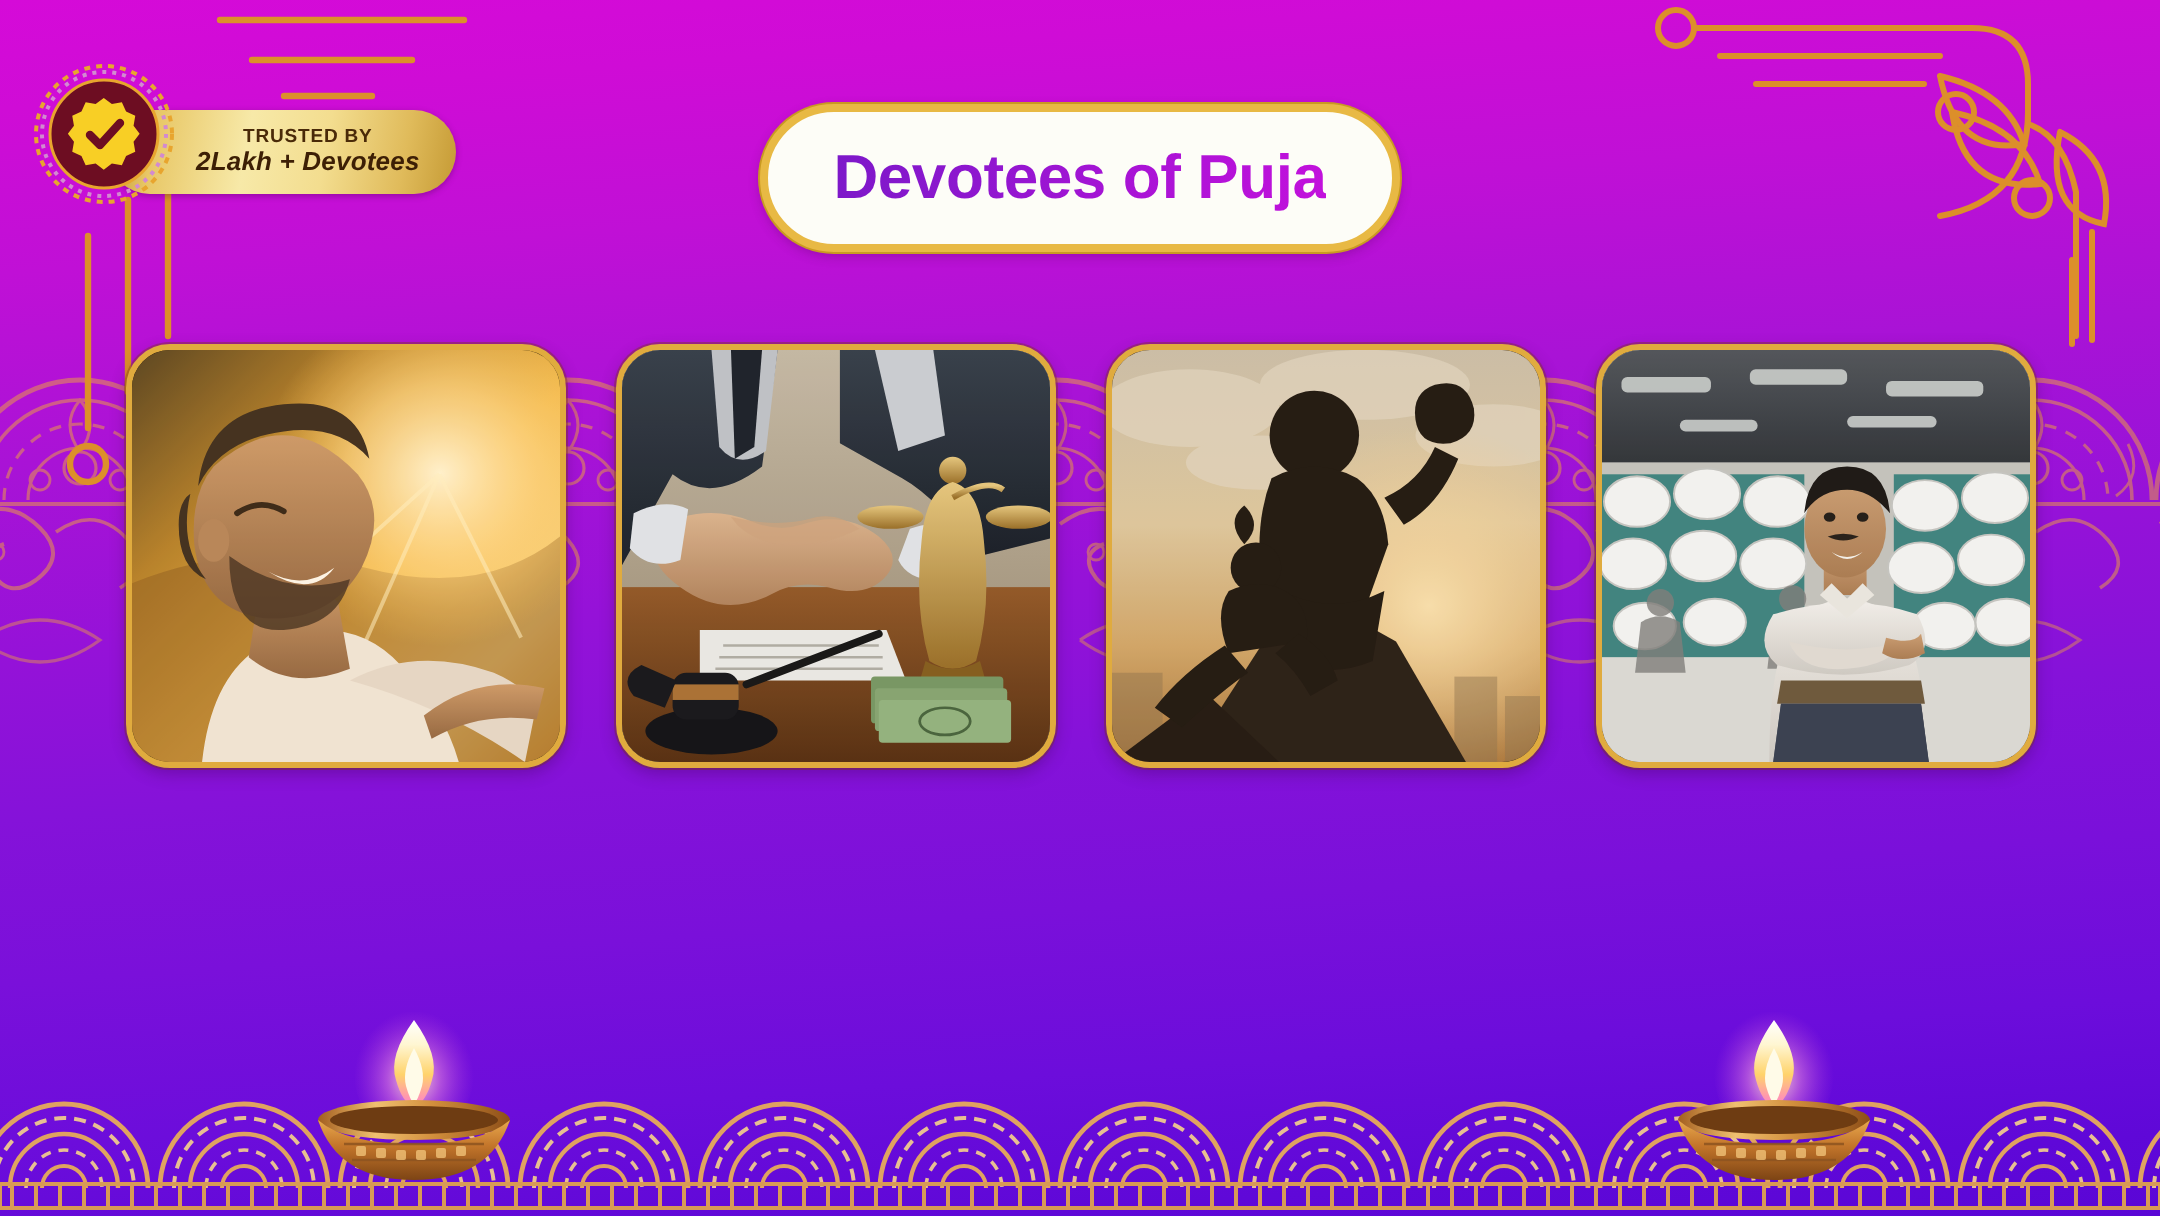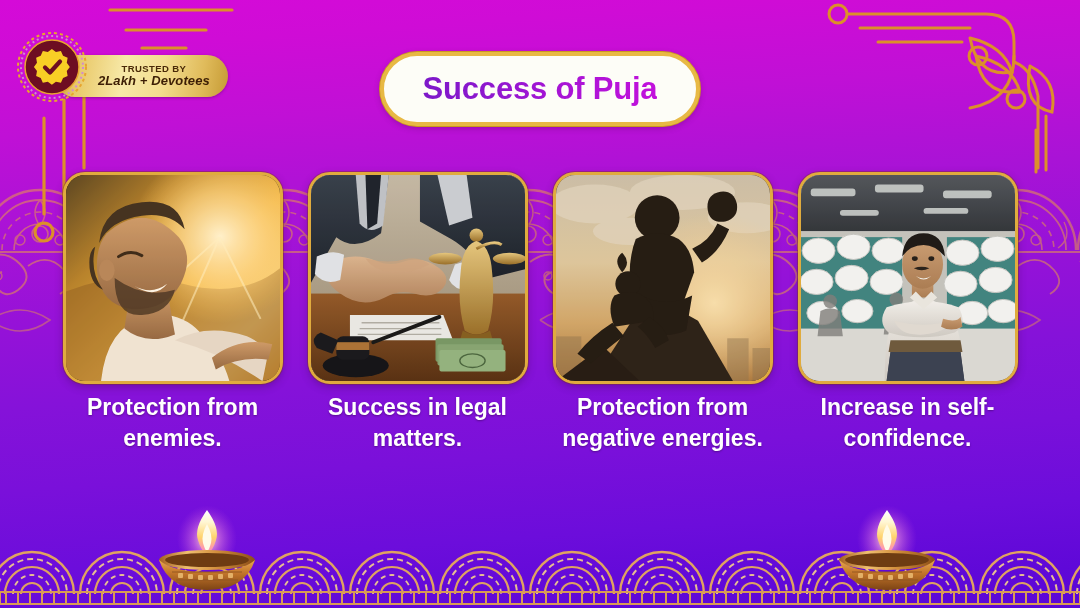--- a/index.html
+++ b/index.html
@@ -255,21 +255,21 @@
         </g>
         <circle cx="36" cy="36" r="27" fill="#6d0d22"></circle>
         <circle cx="36" cy="36" r="27" fill="none" stroke="#e8a52e" stroke-width="1.5"></circle>
         <path d="M36 13 l5.2 3.9 6.4 -1.1 2.7 5.9 5.9 2.7 -1.1 6.4 3.9 5.2 -3.9 5.2 1.1 6.4 -5.9 2.7 -2.7 5.9 -6.4 -1.1 -5.2 3.9 -5.2 -3.9 -6.4 1.1 -2.7 -5.9 -5.9 -2.7 1.1 -6.4 -3.9 -5.2 3.9 -5.2 -1.1 -6.4 5.9 -2.7 2.7 -5.9 6.4 1.1 z" fill="#f8cf25" transform="scale(.78) translate(10,10)"></path>
         <path d="M29 36.5 l5 5 10 -11" fill="none" stroke="#6d0d22" stroke-width="4.2" stroke-linecap="round" stroke-linejoin="round"></path>
       </svg>
     </div>
   </div>
 
   <div class="title-pill">
-    <span class="title-text">Success of Puja</span>
+    <span class="title-text">Devotees of Puja</span>
   </div>
 
   <div class="cards">
 
     <div class="card">
       <svg class="art" viewBox="0 0 220 212" preserveAspectRatio="xMidYMid slice">
         <defs>
           <linearGradient id="sky1" x1="0" y1="0" x2="1" y2="1">
             <stop offset="0" stop-color="#4b3a1c"></stop>
               <stop offset=".28" stop-color="#b07c26"></stop>
@@ -535,26 +535,20 @@
             </g>
           <path d="M118 104 q8 5 16 0 q-8 7 -16 0 z" fill="#f3efe8"></path>
 
           <path d="M112 126 l14 12 14 -12 -6 -6 -8 8 -8 -8 z" fill="#e9e4dc"></path>
         </g>
         <rect width="220" height="212" fill="#ffffff" opacity=".04"></rect>
       </svg>
     </div>
   </div>
 
-  <div class="captions">
-    <div class="caption">Protection from enemies.</div>
-    <div class="caption">Success in legal matters.</div>
-    <div class="caption">Protection from negative energies.</div>
-    <div class="caption">Increase in self-confidence.</div>
-  </div>
 
   <div class="bottom-border">
     <svg viewBox="0 0 1080 60" preserveAspectRatio="none" aria-hidden="true">
       <defs>
         <g id="barc">
           <path d="M0 40 A42 42 0 0 1 84 40" fill="none" stroke="#e0a360" stroke-width="2.4"></path>
           <path d="M7 40 A35 35 0 0 1 77 40" fill="none" stroke="#e8bf92" stroke-width="2" stroke-dasharray="6 4"></path>
           <path d="M15 40 A27 27 0 0 1 69 40" fill="none" stroke="#e0a360" stroke-width="2.2"></path>
           <path d="M23 40 A19 19 0 0 1 61 40" fill="none" stroke="#e8bf92" stroke-width="1.8" stroke-dasharray="5 4"></path>
           <path d="M31 40 A11 11 0 0 1 53 40" fill="none" stroke="#e0a360" stroke-width="2"></path>

